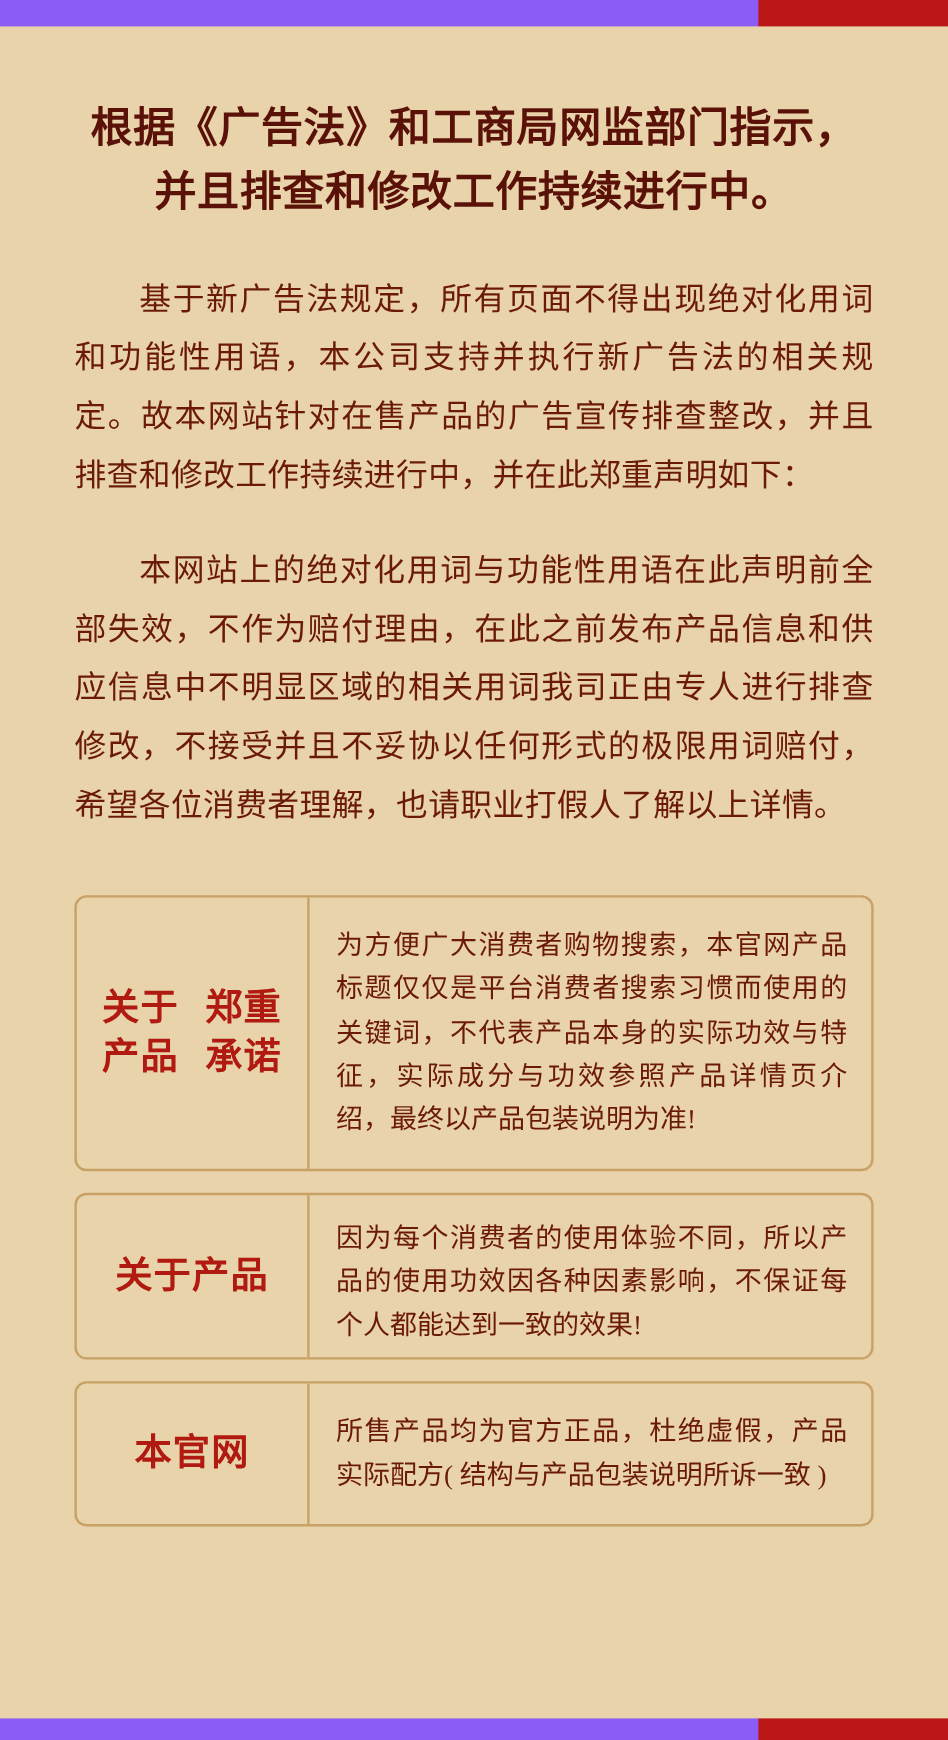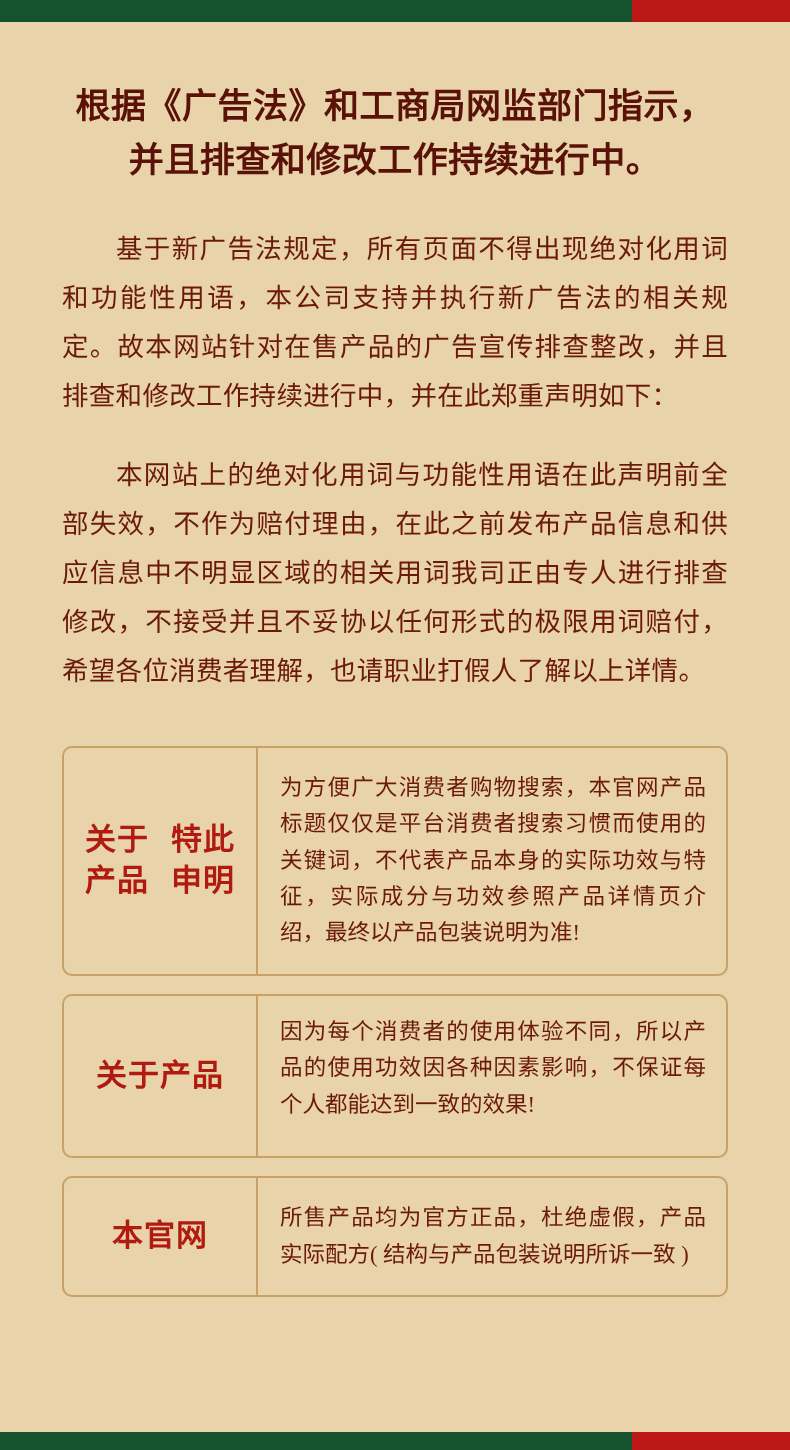--- a/index.html
+++ b/index.html
@@ -11,21 +11,21 @@
     height: 1450px;
     background: #bb1717;
     font-family: "Liberation Serif", "DejaVu Serif", serif;
     overflow: hidden;
   }
   .page {
     position: relative;
     width: 632px;
     height: 1450px;
     box-sizing: border-box;
-    background: #14532d;
+    background: #8b5cf6;
     padding: 22px 0 18px 0;
   }
   .panel {
     position: relative;
     width: 790px;
     height: 1410px;
     box-sizing: border-box;
     background: #e9d3ab;
     padding: 40px 62px 0 62px;
   }
@@ -92,21 +92,21 @@
     line-height: 1.62;
     padding: 22px 20px 22px 22px;
     text-align: justify;
     text-justify: inter-ideograph;
     display: flex;
     align-items: center;
   }
   .card-body span {
     display: block;
   }
-  .card.c2 .card-body { padding-top: 18px; padding-bottom: 33px; border-radius: 25px; }
+  .card.c2 .card-body { padding-top: 18px; padding-bottom: 8px; border-radius: 25px; }
   .card.c3 .card-title { font-size: 31px; }
   .footer {
     margin-top: 34px;
     text-align: center;
     color: #6b1a0a;
     font-size: 23px;
     line-height: 1.6;
   }
   .footer .f2 { display: block; }
 </style>
@@ -122,21 +122,21 @@
     </h1>
 
     <p class="body-para p1">基于新广告法规定，所有页面不得出现绝对化用词和功能性用语，本公司支持并执行新广告法的相关规定。故本网站针对在售产品的广告宣传排查整改，并且排查和修改工作持续进行中，并在此郑重声明如下：</p>
     <p class="body-para p2">本网站上的绝对化用词与功能性用语在此声明前全部失效，不作为赔付理由，在此之前发布产品信息和供应信息中不明显区域的相关用词我司正由专人进行排查修改，不接受并且不妥协以任何形式的极限用词赔付，希望各位消费者理解，也请职业打假人了解以上详情。</p>
 
     <div class="cards">
 
       <div class="card c1">
         <div class="card-title">
           <span>关于产品</span>
-          <span>特此申明</span>
+          <span>郑重承诺</span>
         </div>
         <div class="card-body">
           <span>为方便广大消费者购物搜索，本官网产品标题仅仅是平台消费者搜索习惯而使用的关键词，不代表产品本身的实际功效与特征，实际成分与功效参照产品详情页介绍，最终以产品包装说明为准!</span>
         </div>
       </div>
 
       <div class="card c2">
         <div class="card-title">
           <span>关于产品</span>
         </div>

